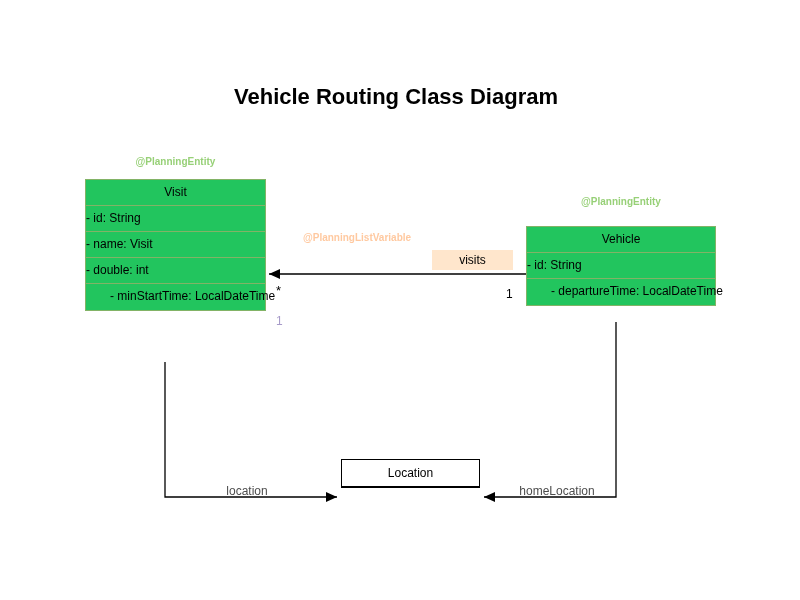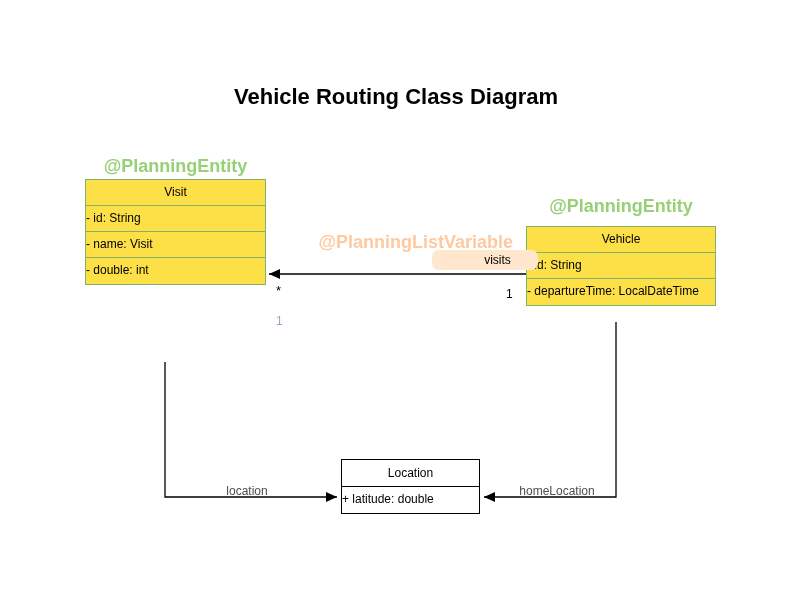--- a/index.html
+++ b/index.html
@@ -5,49 +5,49 @@
   html,body { margin:0; padding:0; background:#ffffff; }
   .canvas {
     position:relative; width:800px; height:596px; background:#ffffff;
     font-family:"Liberation Sans", sans-serif; overflow:hidden;
   }
   .diagram-title {
     position:absolute; left:0; top:84px; width:792px; text-align:center;
     font-size:22px; font-weight:bold; color:#000000;
   }
   .annotation {
-    position:absolute; font-weight:bold; font-size:18px; white-space:nowrap;
+    position:absolute; font-weight:bold; font-size:10px; white-space:nowrap;
   }
   .annotation.green { color:#97d077; }
   .annotation.orange { color:#ffc9a0; }
   .uml-class {
     position:absolute; box-sizing:border-box; font-size:12px; color:#000000;
   }
-  .uml-class.green { background:#fde047; border:1px solid #82b366; }
+  .uml-class.green { background:#22c55e; border:1px solid #82b366; }
   .uml-class.green .uml-title, .uml-class.green .row { border-color:#82b366; }
   .uml-class.plain { background:#ffffff; border:1px solid #000000; }
   .uml-class.plain .uml-title { border-color:#000000; }
   .uml-title {
     height:26px; line-height:25px; text-align:center;
     border-bottom:1px solid; box-sizing:border-box;
   }
   .row {
     height:26px; line-height:25px; padding-left:0;
     border-bottom:1px solid; box-sizing:border-box; white-space:nowrap;
   }
-  .row:last-child { border-bottom:none; }
+  .row:last-child { border-bottom:none;margin-left:24px; }
   .uml-class.plain .row { border-bottom:none; }
   .edge-label {
     position:absolute; transform:translateX(-50%); font-size:12px;
     color:#4d4d4d; white-space:nowrap;
   }
   .edge-pill {
     position:absolute; left:432px; top:250px; width:81px; height:20px;
-    background:#ffe6cc; border-radius:7px; text-align:center;
-    line-height:20px; font-size:12px; color:#000000;padding-left:25px;
+    background:#ffe6cc; border-radius:0; text-align:center;
+    line-height:20px; font-size:12px; color:#000000;
   }
   .mult { position:absolute; font-size:12px; color:#000000; }
   .mult.purple { color:#a79bc9; }
   svg.wires { position:absolute; left:0; top:0; }
 </style>
 </head>
 <body>
 
 <div class="canvas">
 
@@ -63,35 +63,35 @@
     <path d="M165,362 L165,497 L337,497" stroke="#000000" stroke-width="1.3" fill="none" marker-end="url(#ah)"></path>
     <path d="M616,322 L616,497 L484,497" stroke="#000000" stroke-width="1.3" fill="none" marker-end="url(#ah)"></path>
   </svg>
 
   <div class="annotation green" style="left:85px; top:156px; width:181px; text-align:center;">@PlanningEntity</div>
   <div class="uml-class green" style="left:85px; top:179px; width:181px;">
     <div class="uml-title">Visit</div>
     <div class="row">- id: String</div>
     <div class="row">- name: Visit</div>
     <div class="row">- double: int</div>
+    <div class="row">- minStartTime: LocalDateTime</div>
   </div>
 
   <div class="annotation green" style="left:526px; top:196px; width:190px; text-align:center;">@PlanningEntity</div>
   <div class="uml-class green" style="left:526px; top:226px; width:190px;">
     <div class="uml-title">Vehicle</div>
     <div class="row">- id: String</div>
     <div class="row">- departureTime: LocalDateTime</div>
   </div>
 
   <div class="uml-class plain" style="left:341px; top:459px; width:139px;">
     <div class="uml-title" style="height:27px; line-height:26px;">Location</div>
-    <div class="row">+ latitude: double</div>
   </div>
 
-  <div class="annotation orange" style="left:303px; top:232px; width:210px; text-align:right;">@PlanningListVariable</div>
+  <div class="annotation orange" style="left:303px; top:232px; width:210px; ">@PlanningListVariable</div>
   <div class="edge-pill">visits</div>
   <div class="mult" style="left:276px; top:283px; font-size:13px;">*</div>
   <div class="mult" style="left:506px; top:287px;">1</div>
   <div class="mult purple" style="left:276px; top:314px;">1</div>
 
   <div class="edge-label" style="left:247px; top:484px;">location</div>
   <div class="edge-label" style="left:557px; top:484px;">homeLocation</div>
 
 </div>
 

